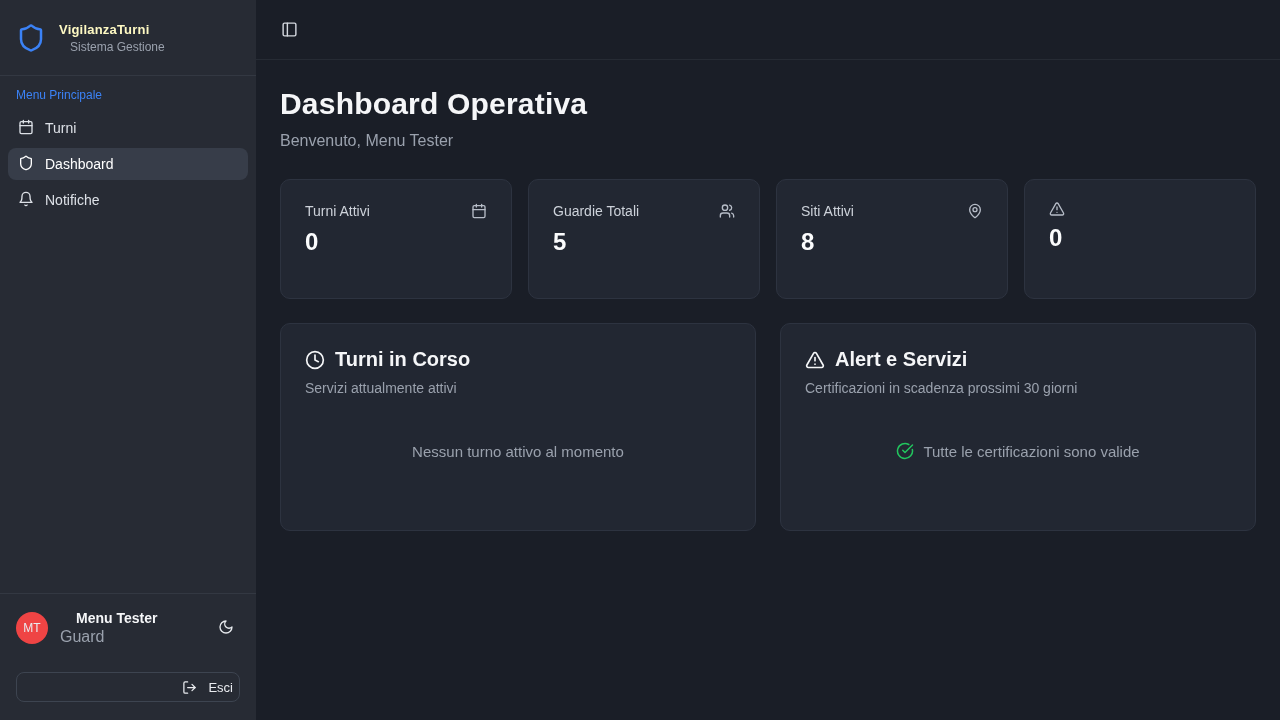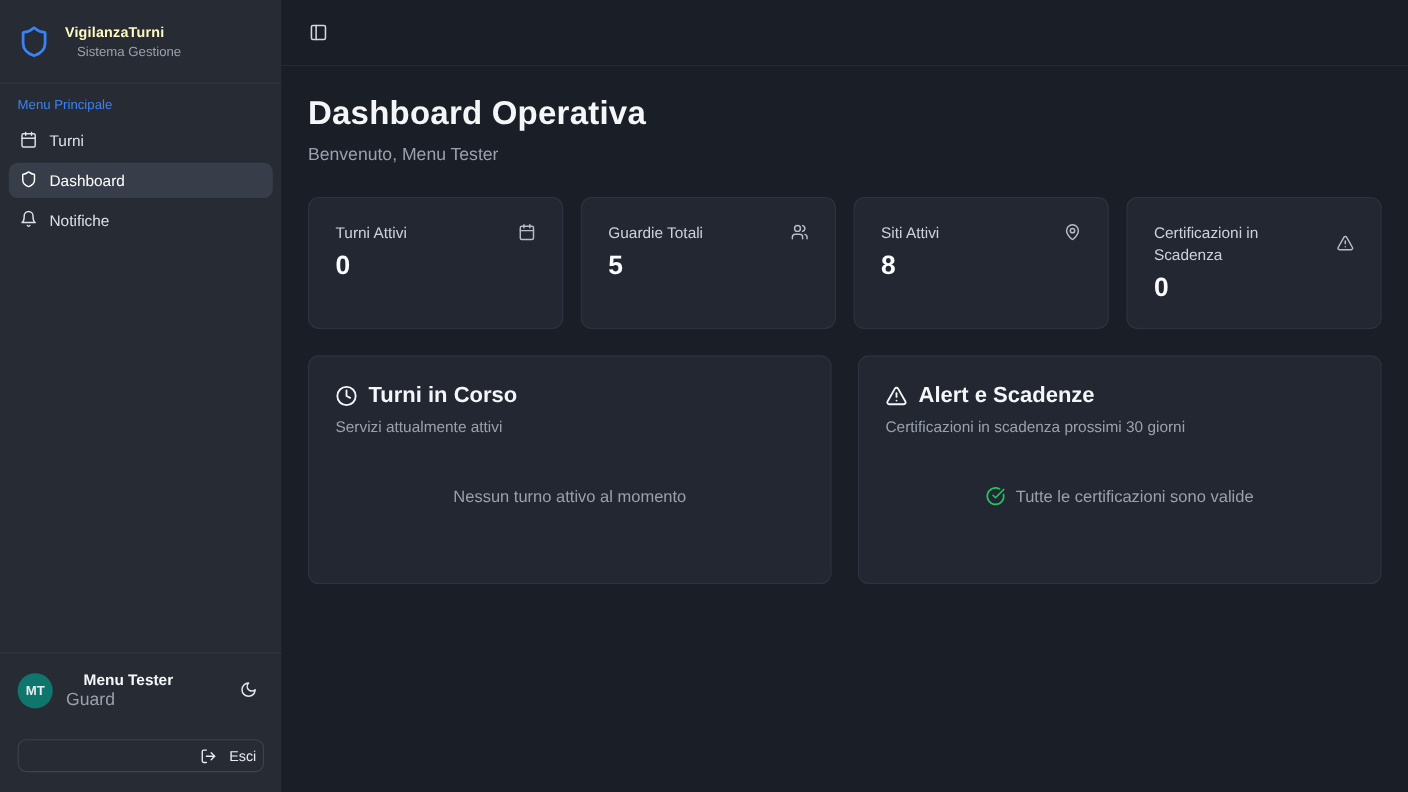--- a/index.html
+++ b/index.html
@@ -32,23 +32,23 @@
     display: flex; align-items: center; gap: 11px;
     height: 32px; padding: 0 10px; border-radius: 8px;
     font-size: 14px; font-weight: 500; color: #dde1e7; cursor: pointer;
   }
   .menu-item svg { width: 16px; height: 16px; flex-shrink: 0; }
   .menu-item.active { background: #373d49; color: #ffffff; }
 
   .sidebar-footer { margin-top: auto; border-top: 1px solid #333842; padding: 8px 16px 18px; }
   .user-row { display: flex; align-items: center; gap: 12px; padding: 8px 0; margin-bottom: 18px; }
   .avatar {
-    width: 32px; height: 32px; border-radius: 50%; background: #0f766e;
+    width: 32px; height: 32px; border-radius: 50%; background: #ef4444;
     display: flex; align-items: center; justify-content: center;
-    font-size: 12px; font-weight: 700; color: #e9ebef; flex-shrink: 0;
+    font-size: 12px; font-weight: 400; color: #e9ebef; flex-shrink: 0;
   }
   .user-meta { display: flex; flex-direction: column; }
   .user-name { font-size: 14px; font-weight: 700; color: #f5f6f8; margin-left: 16px; }
   .user-role { font-size: 16px; color: #9aa1ad; margin-top: 2px; }
   .theme-toggle {
     margin-left: auto; background: none; border: none; padding: 0; cursor: pointer;
     width: 28px; height: 28px; display: flex; align-items: center; justify-content: center;
     color: #e6e9ed;
   }
   .theme-toggle svg { width: 16px; height: 16px; }
@@ -241,21 +241,20 @@
                   <circle cx="12" cy="10" r="3"></circle>
                 </svg>
             </span>
           </div>
 
           <div class="stat-value">8</div>
         </div>
 
         <div class="stat-card">
           <div class="stat-head">
-            <span class="stat-label">Certificazioni in Scadenza</span>
             <span style="display:flex;">
               <svg viewBox="0 0 24 24" fill="none" stroke="currentColor" stroke-width="2" stroke-linecap="round" stroke-linejoin="round" width="16" height="16">
                   <path d="m21.73 18-8-14a2 2 0 0 0-3.48 0l-8 14A2 2 0 0 0 4 21h16a2 2 0 0 0 1.73-3"></path>
                   <path d="M12 9v4"></path>
                   <path d="M12 17h.01"></path>
                 </svg>
             </span>
           </div>
           <div class="stat-value">0</div>
         </div>
@@ -282,21 +281,21 @@
 
         <div class="panel">
           <div class="panel-title">
             <span style="display:flex;">
               <svg viewBox="0 0 24 24" fill="none" stroke="currentColor" stroke-width="2" stroke-linecap="round" stroke-linejoin="round" width="20" height="20">
                   <path d="m21.73 18-8-14a2 2 0 0 0-3.48 0l-8 14A2 2 0 0 0 4 21h16a2 2 0 0 0 1.73-3"></path>
                   <path d="M12 9v4"></path>
                   <path d="M12 17h.01"></path>
                 </svg>
             </span>
-            <span>Alert e Scadenze</span>
+            <span>Alert e Servizi</span>
           </div>
           <div class="panel-subtitle">Certificazioni in scadenza prossimi 30 giorni</div>
           <div class="panel-body">
             <span style="display:flex;">
               <svg viewBox="0 0 24 24" fill="none" stroke="currentColor" stroke-width="2" stroke-linecap="round" stroke-linejoin="round" width="18" height="18">
                   <path d="M21.801 10A10 10 0 1 1 17 3.335"></path>
                   <path d="m9 11 3 3L22 4"></path>
                 </svg>
             </span>
             <span>Tutte le certificazioni sono valide</span>

